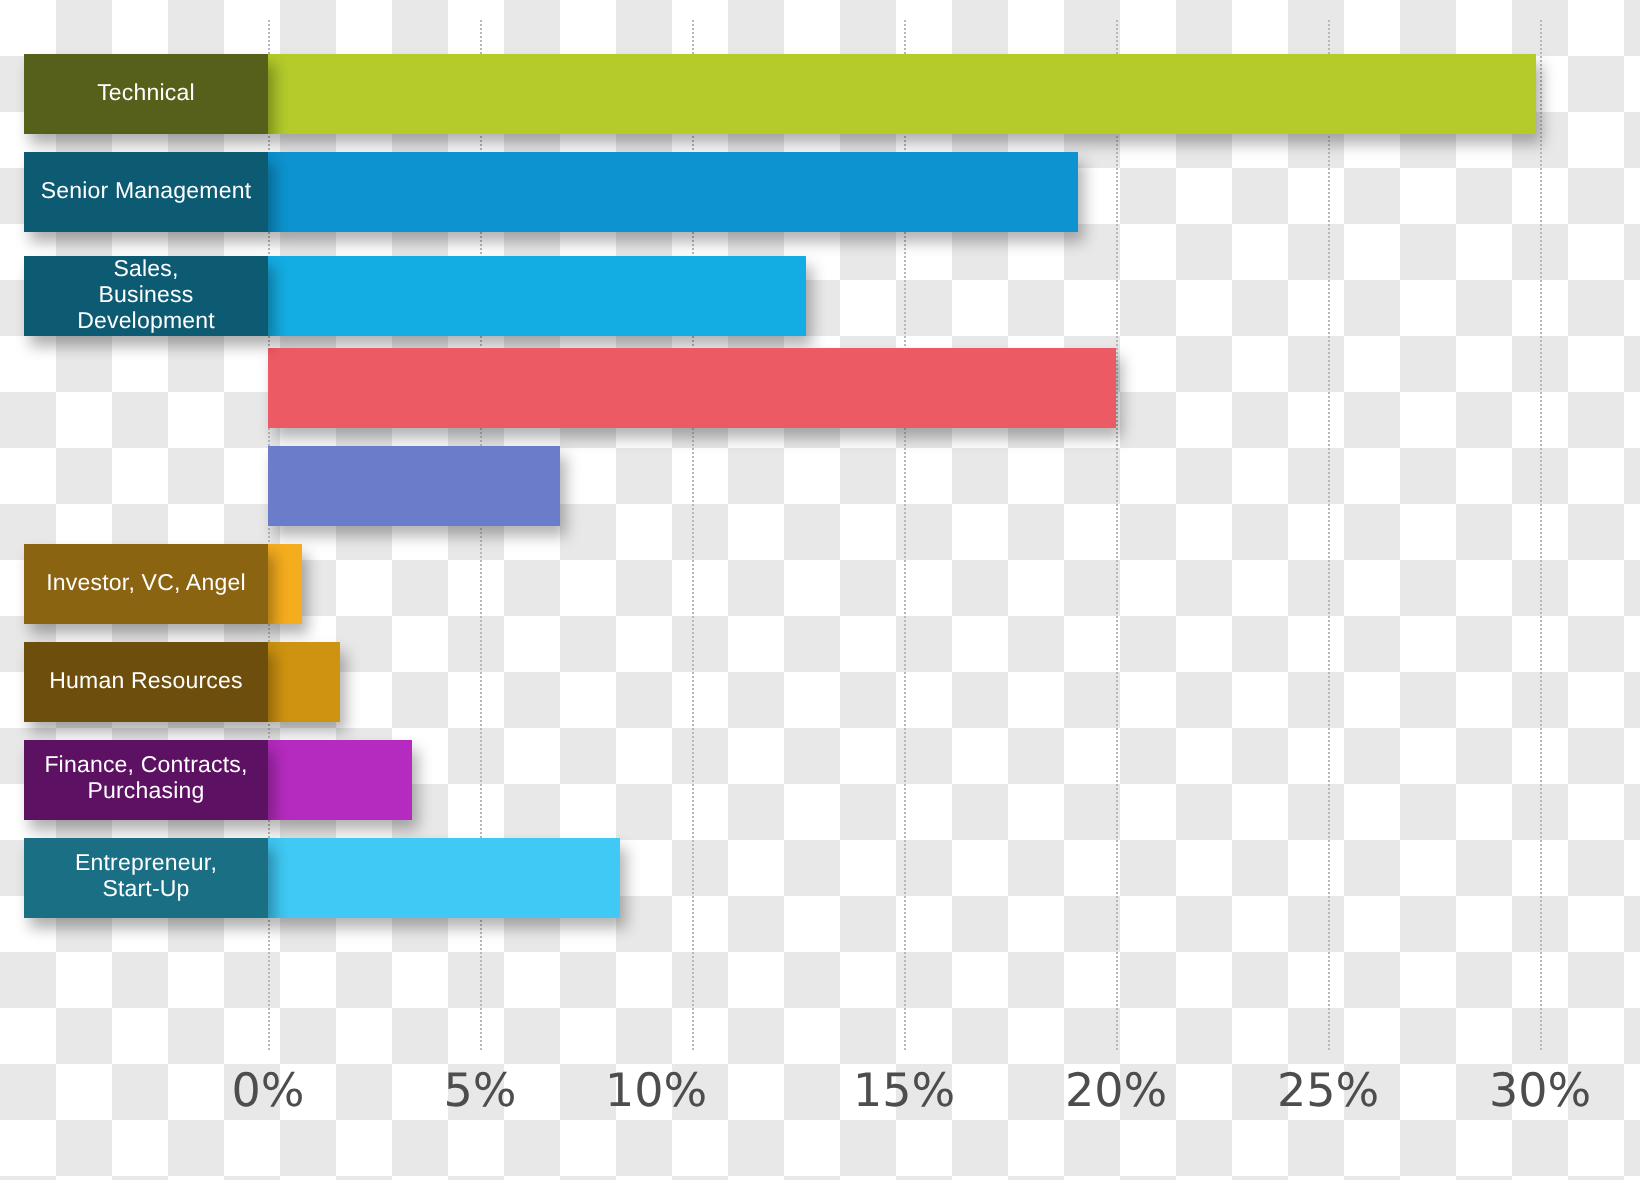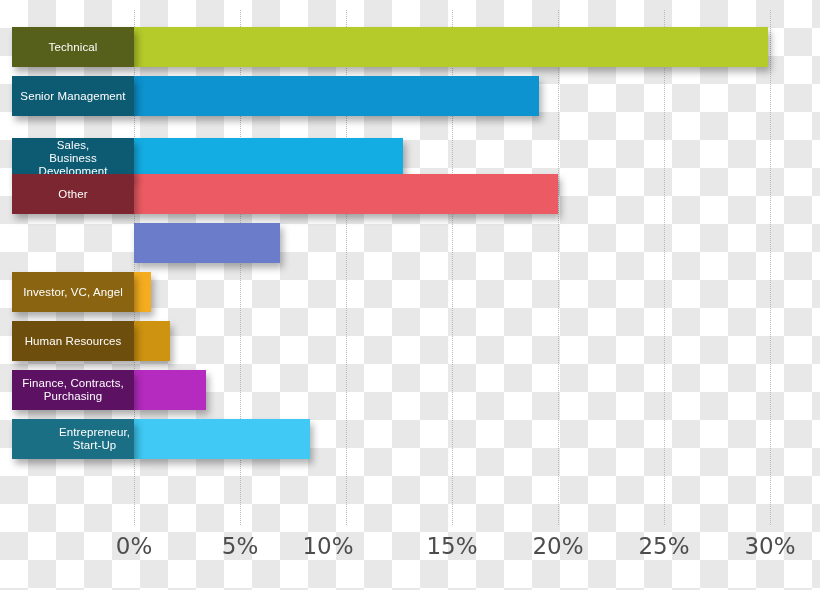--- a/index.html
+++ b/index.html
@@ -116,32 +116,29 @@
         <div class="label-box" style="background: rgb(87, 96, 26);">
           <span class="label-text">Technical</span>
         </div>
       </div>
       <div class="row" style="top: 76px; width: 820px;">
         <div class="bar" style="width: 404.92px; background: rgb(13, 147, 207);"></div>
         <div class="label-box" style="background: rgb(13, 91, 115);">
           <span class="label-text">Senior Management</span>
         </div>
       </div>
-      <div class="row" style="top: 138px; width: 820px;">
+      <div class="row" style="top: 128px; width: 820px;">
         <div class="bar" style="width: 269.24px; background: rgb(20, 173, 227);"></div>
         <div class="label-box" style="background: rgb(13, 91, 115);">
           <span class="label-text">Sales,
 Business Development</span>
         </div>
       </div>
       <div class="row" style="top: 174px; width: 820px;">
         <div class="bar" style="width: 424px; background: rgb(236, 91, 99);"></div>
-        <div class="label-box" style="background: rgb(123, 38, 48);">
-          <span class="label-text">Other</span>
-        </div>
       </div>
       <div class="row" style="top: 223px; width: 820px;">
         <div class="bar" style="width: 146.28px; background: rgb(107, 124, 202);"></div>
       </div>
       <div class="row" style="top: 272px; width: 820px; padding-left: 33px;">
         <div class="bar" style="width: 16.96px; background: rgb(245, 173, 31);"></div>
         <div class="label-box" style="background: rgb(138, 100, 17);">
           <span class="label-text">Investor, VC, Angel</span>
         </div>
       </div>
@@ -153,21 +150,21 @@
       </div>
       <div class="row" style="top: 370px; width: 820px; padding-left: 36px;">
         <div class="bar" style="width: 72.08px; background: rgb(181, 43, 191);"></div>
         <div class="label-box" style="background: rgb(92, 17, 99);">
           <span class="label-text">Finance, Contracts,
 Purchasing</span>
         </div>
       </div>
       <div class="row" style="top: 419px; width: 820px;">
         <div class="bar" style="width: 175.96px; background: rgb(63, 201, 244);"></div>
-        <div class="label-box" style="background: rgb(26, 111, 133); justify-content: flex-end;">
+        <div class="label-box" style="background: rgb(26, 111, 133);">
           <span class="label-text">Entrepreneur,
 Start-Up</span>
         </div>
       </div>
     </div>
 
   <div class="axis" id="x-axis">
       <div class="tick-label" style="left: 134px;">0%</div>
       <div class="tick-label" style="left: 240px;">5%</div>
       <div class="tick-label" style="left: 328px;">10%</div>

